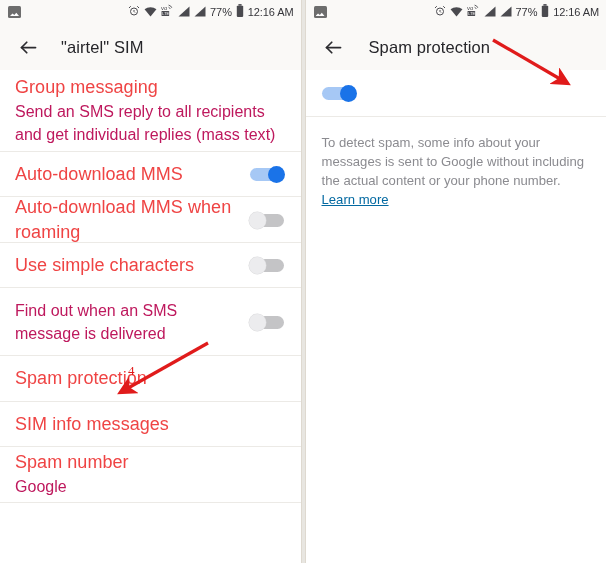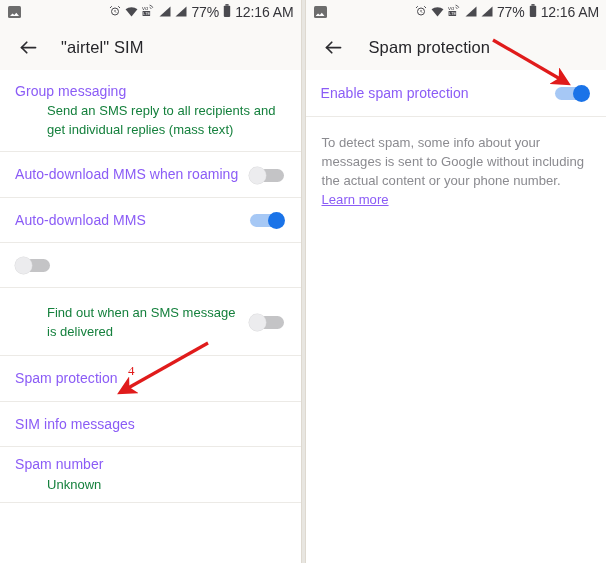--- a/index.html
+++ b/index.html
@@ -42,21 +42,21 @@
   }
   .sb-left { display: flex; align-items: center; gap: 4px; }
   .sb-right {
     margin-left: auto;
     display: flex;
     align-items: center;
     gap: 4px;
     color: #3c3c3c;
   }
   .sb-text {
-    font-size: 14px;
+    font-size: 11px;
     color: #35353a;
     letter-spacing: -0.1px;
     white-space: nowrap;
     line-height: 1;
   }
   .icon-photo {
     width: 13px; height: 12px;
     background: #6d6d6d;
     border-radius: 1.5px;
     position: relative;
@@ -101,32 +101,31 @@
     display: flex;
     align-items: center;
     padding: 0 16px 0 15px;
     box-sizing: border-box;
     border-bottom: 1px solid #eceae6;
     position: relative;
     background: #ffffff;
   }
   .row-texts { flex: 1; padding-right: 8px; }
   .row-title {
-    font-size: 14px;
-    color: #8b5cf6;
+    font-size: 18px;
+    color: #ef4444;
     letter-spacing: 0.05px;
     line-height: 1.35;
   }
   .row-sub {
-    font-size: 13px;
-    color: #15803d;
+    font-size: 16px;
+    color: #be185d;
     letter-spacing: 0.02px;
     line-height: 1.42;
     margin-top: 2px;
-    margin-left: 32px;
   }
 
   
   .switch {
     width: 36px; height: 16px;
     position: relative;
     flex: none;
     cursor: pointer;
   }
   .switch .track {
@@ -148,21 +147,21 @@
 
   
   .desc {
     padding: 17px 18px 0 16px;
     font-size: 13.1px;
     color: #8b8b90;
     line-height: 1.45;
     letter-spacing: 0.01px;
   }
   .link {
-    color: #8b5cf6;
+    color: #0369a1;
     text-decoration: underline;
     cursor: pointer;
   }
 
   
   .anno-layer {
     position: absolute;
     left: 0; top: 0;
     width: 606px; height: 563px;
     pointer-events: none;
@@ -241,41 +240,44 @@
 
     <div class="list">
 
       <div class="row" style="height:82px">
         <div class="row-texts">
           <div class="row-title">Group messaging</div>
           <div class="row-sub">Send an SMS reply to all recipients and get individual replies (mass text)</div>
         </div>
       </div>
 
+      <div class="row" style="height:45px">
+        <div class="row-texts">
+          <div class="row-title">Auto-download MMS</div>
+        </div>
+        <div class="switch on">
+          <span class="track"></span>
+          <span class="thumb"></span>
+        </div>
+      </div>
+
       <div class="row" style="height:46px">
         <div class="row-texts">
           <div class="row-title">Auto-download MMS when roaming</div>
         </div>
         <div class="switch off">
           <span class="track"></span>
           <span class="thumb"></span>
         </div>
       </div>
 
       <div class="row" style="height:45px">
         <div class="row-texts">
-          <div class="row-title">Auto-download MMS</div>
-        </div>
-        <div class="switch on">
-          <span class="track"></span>
-          <span class="thumb"></span>
-        </div>
-      </div>
-
-      <div class="row" style="height:45px">
+          <div class="row-title">Use simple characters</div>
+        </div>
         <div class="switch off">
           <span class="track"></span>
           <span class="thumb"></span>
         </div>
       </div>
 
       <div class="row" style="height:68px">
         <div class="row-texts">
           <div class="row-sub">Find out when an SMS message is delivered</div>
         </div>
@@ -294,21 +296,21 @@
 
       <div class="row" style="height:45px">
         <div class="row-texts">
           <div class="row-title">SIM info messages</div>
         </div>
       </div>
 
       <div class="row" style="height:56px">
         <div class="row-texts">
           <div class="row-title">Spam number</div>
-          <div class="row-sub">Unknown</div>
+          <div class="row-sub">Google</div>
         </div>
       </div>
 
     </div>
   </div>
 
   <div class="phone right">
 
     <div class="statusbar">
       <div class="sb-left">
@@ -362,23 +364,20 @@
         <svg width="21" height="21" viewBox="0 0 24 24" fill="none" stroke="#2b2b2f" stroke-width="2" stroke-linecap="round" stroke-linejoin="round">
           <path d="M20 12H4"></path>
             <path d="M10 6l-6 6 6 6"></path>
         </svg>
       </div>
       <div class="appbar-title right-title">Spam protection</div>
     </div>
 
     <div class="list">
       <div class="row" style="height:47px">
-        <div class="row-texts">
-          <div class="row-title">Enable spam protection</div>
-        </div>
         <div class="switch on">
           <span class="track"></span>
           <span class="thumb"></span>
         </div>
       </div>
     </div>
 
     <div class="desc">
       <span>To detect spam, some info about your messages is sent to Google without including the actual content or your phone number. </span><span class="link">Learn more</span>
     </div>

